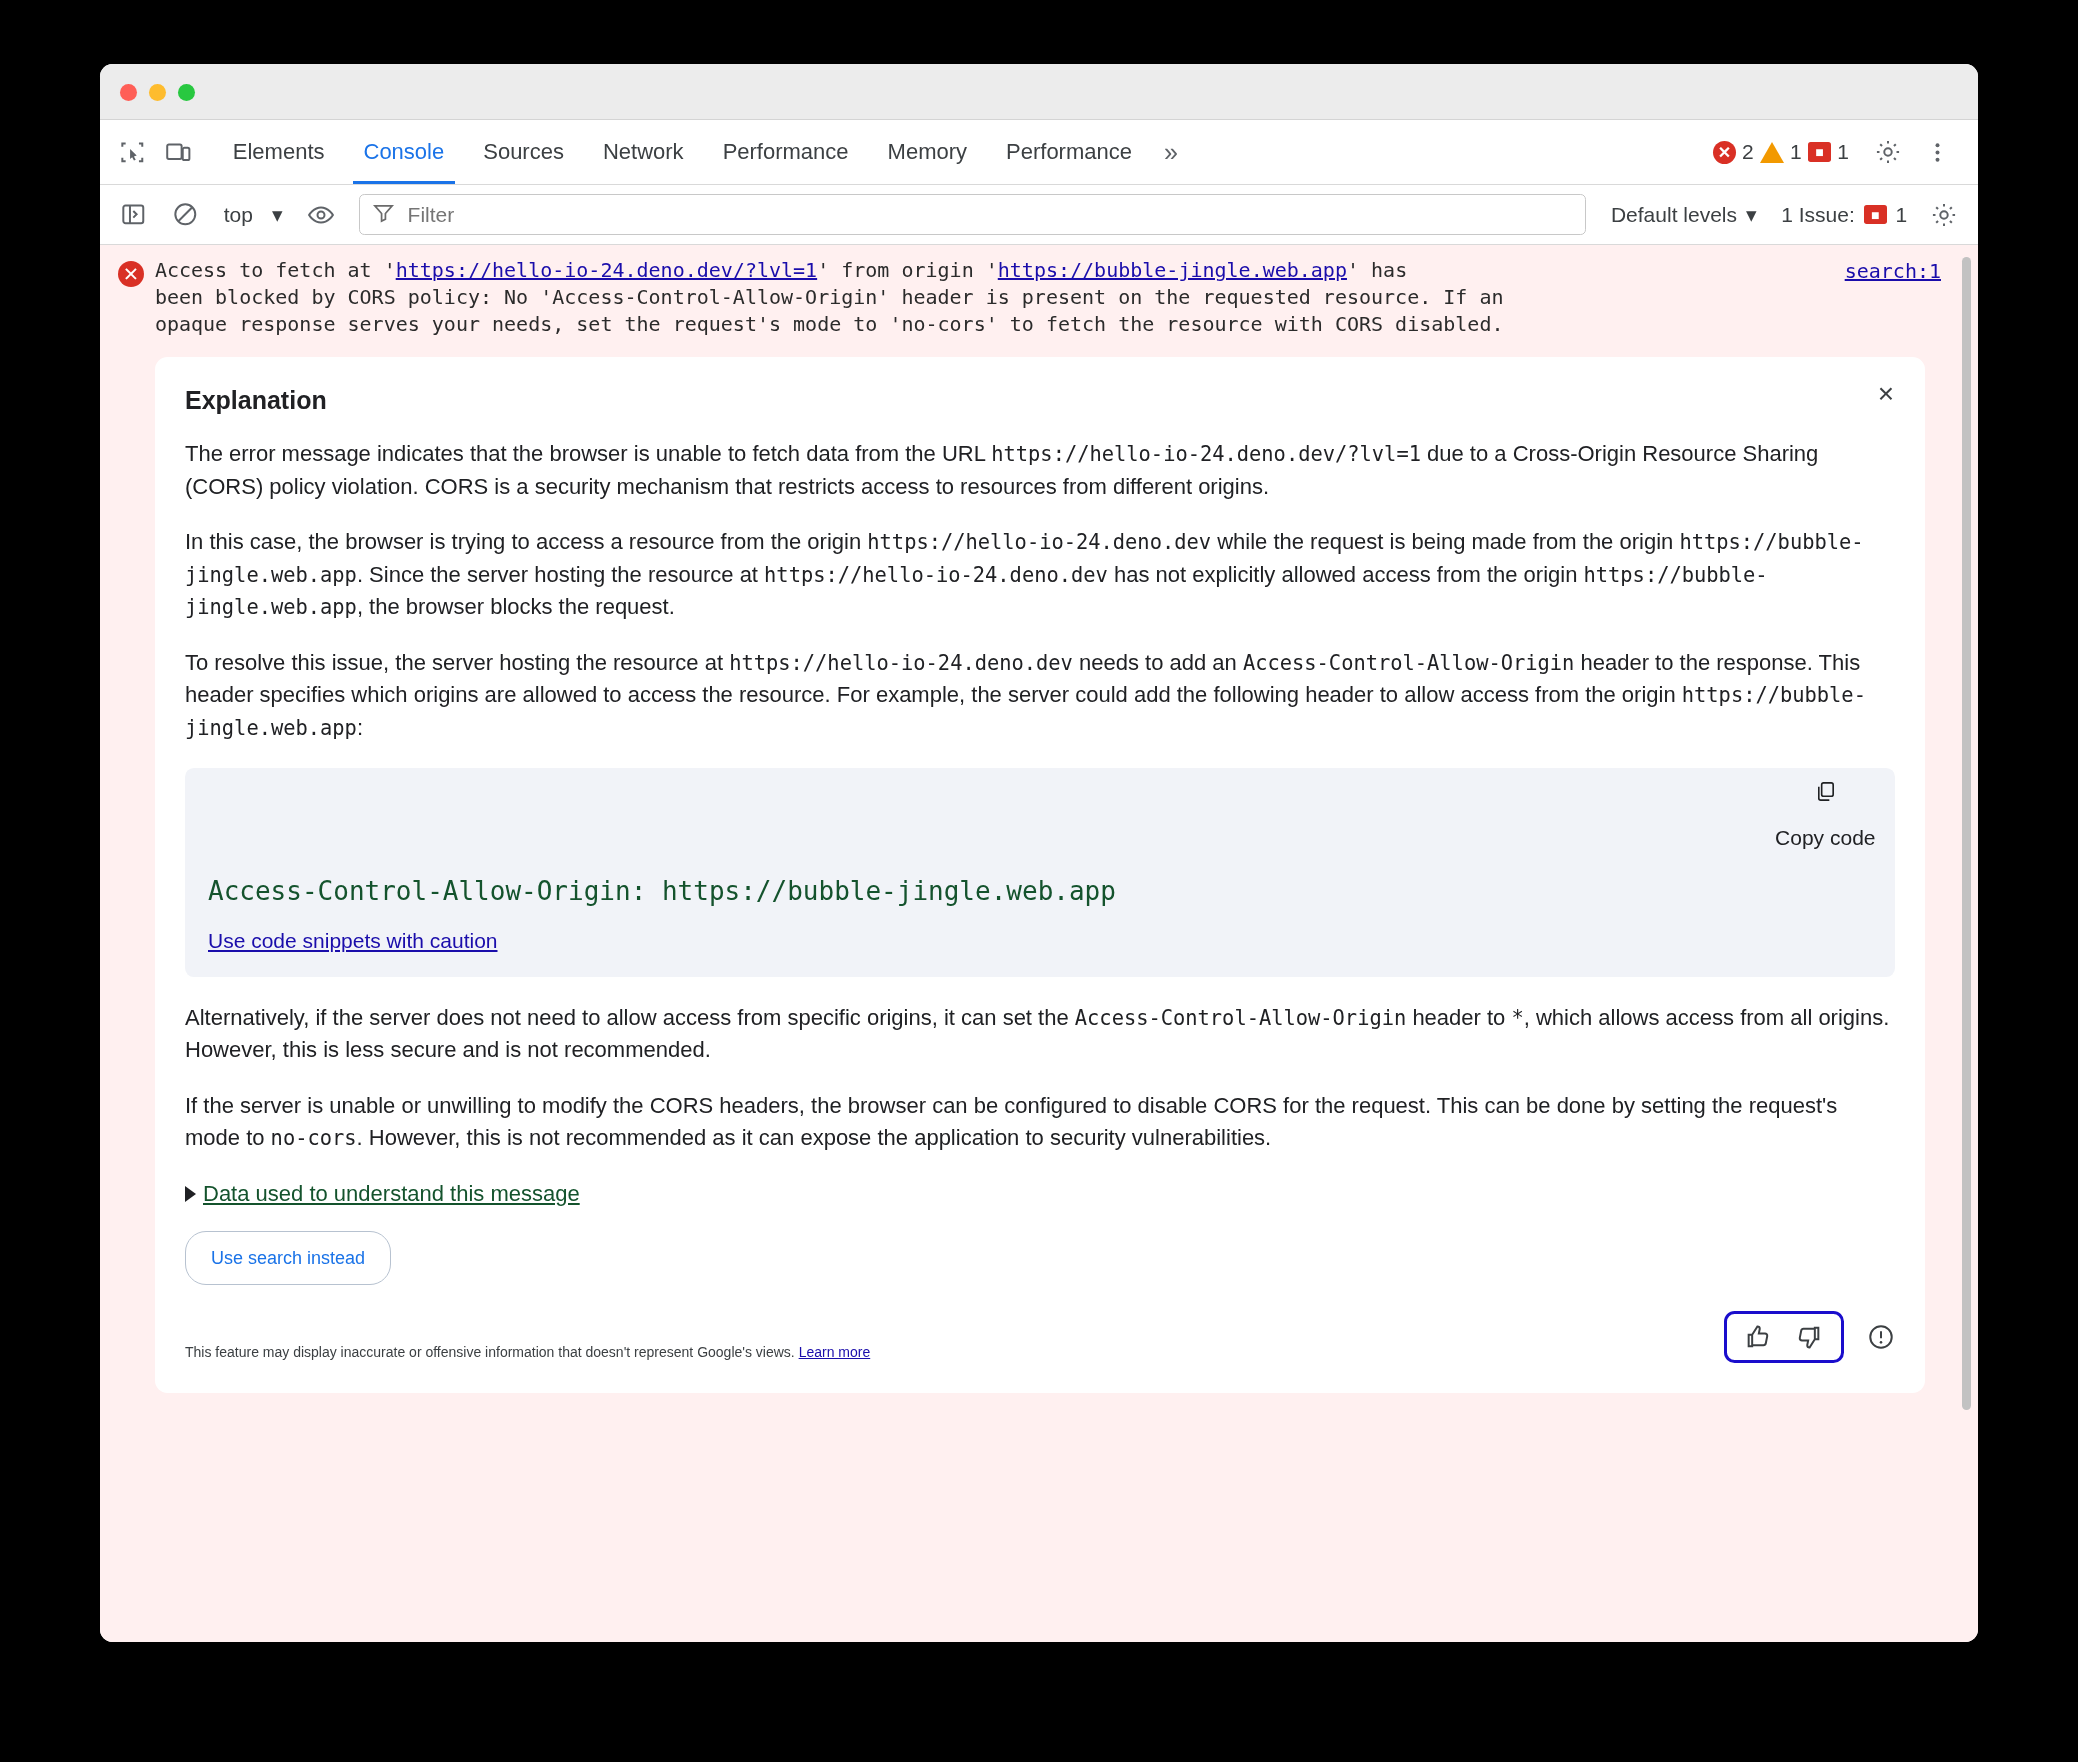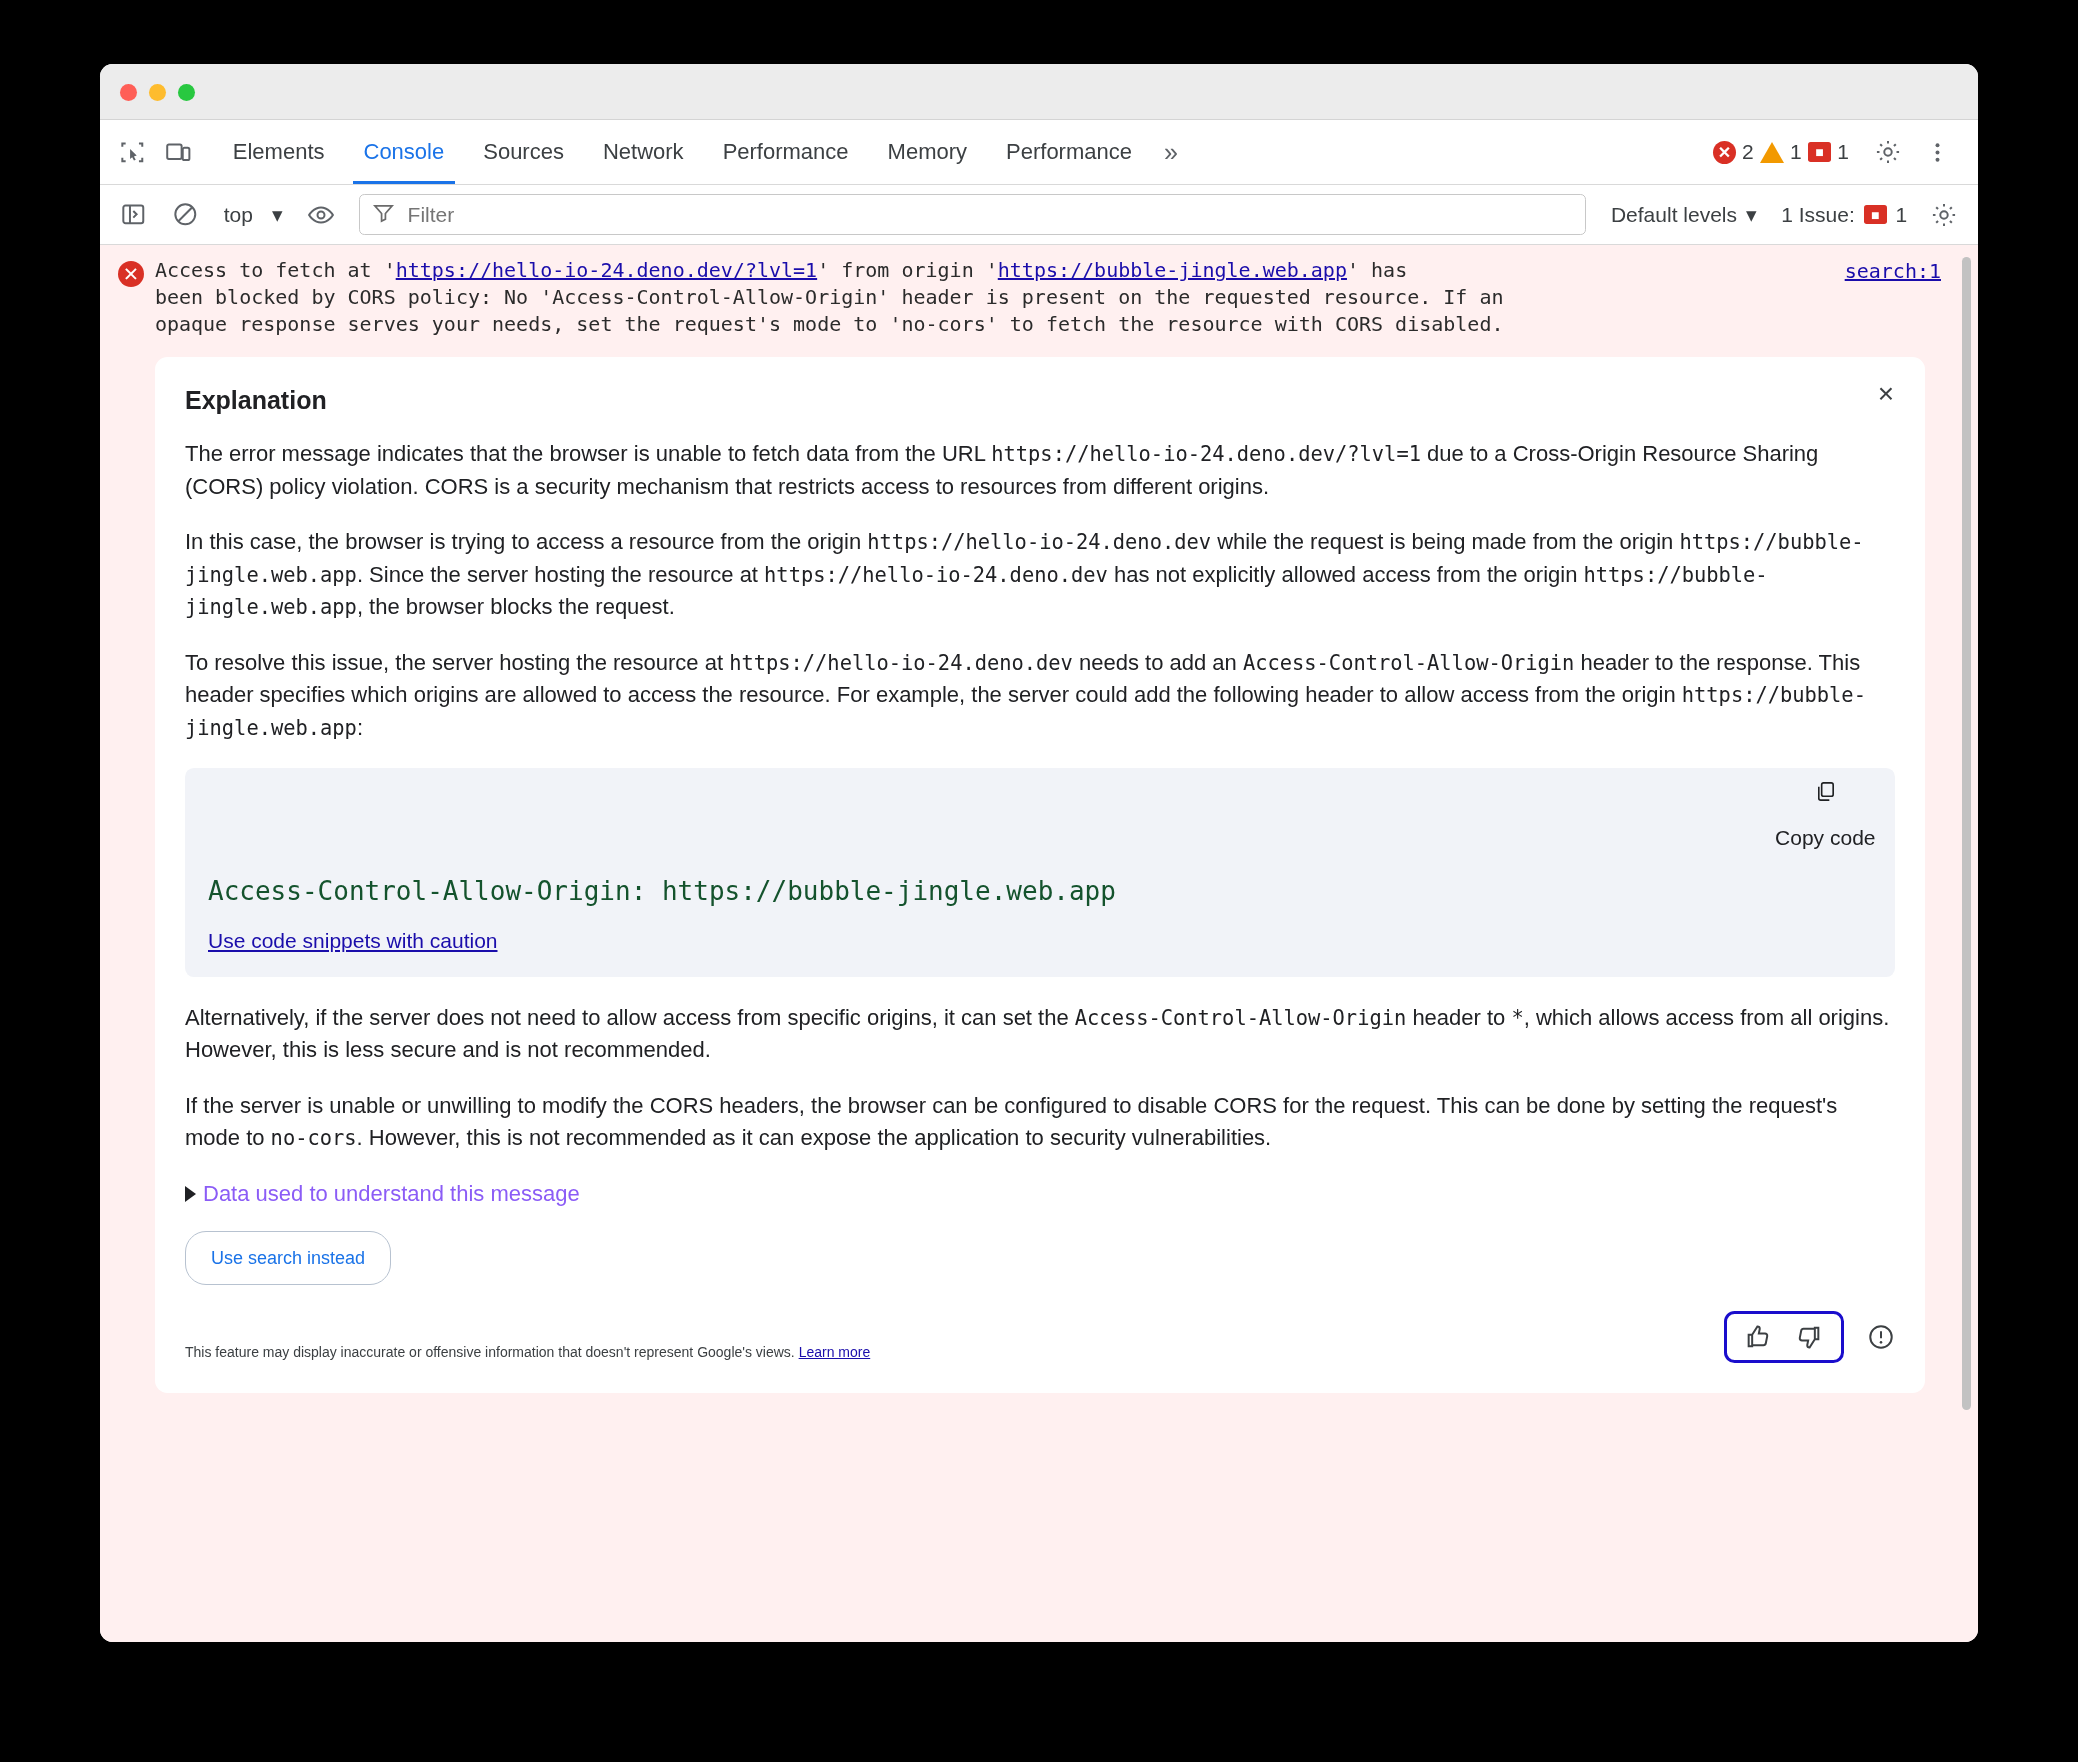--- a/index.html
+++ b/index.html
@@ -308,22 +308,23 @@
   .code-caution a {
     color: #1a0dab;
     font-size: 21px;
     text-decoration: underline;
   }
   .disclosure {
     display: flex;
     align-items: center;
     gap: 7px;
     font-size: 22px;
-    color: #8b5cf6;
+    color: #14532d;
     margin: 5.3px 0 21px 0;
+    text-decoration: underline;
   }
   .tri {
     width: 0; height: 0;
     border-top: 8px solid transparent;
     border-bottom: 8px solid transparent;
     border-left: 11.5px solid #202124;
   }
   .pill-btn {
     display: inline-flex;
     align-items: center;

